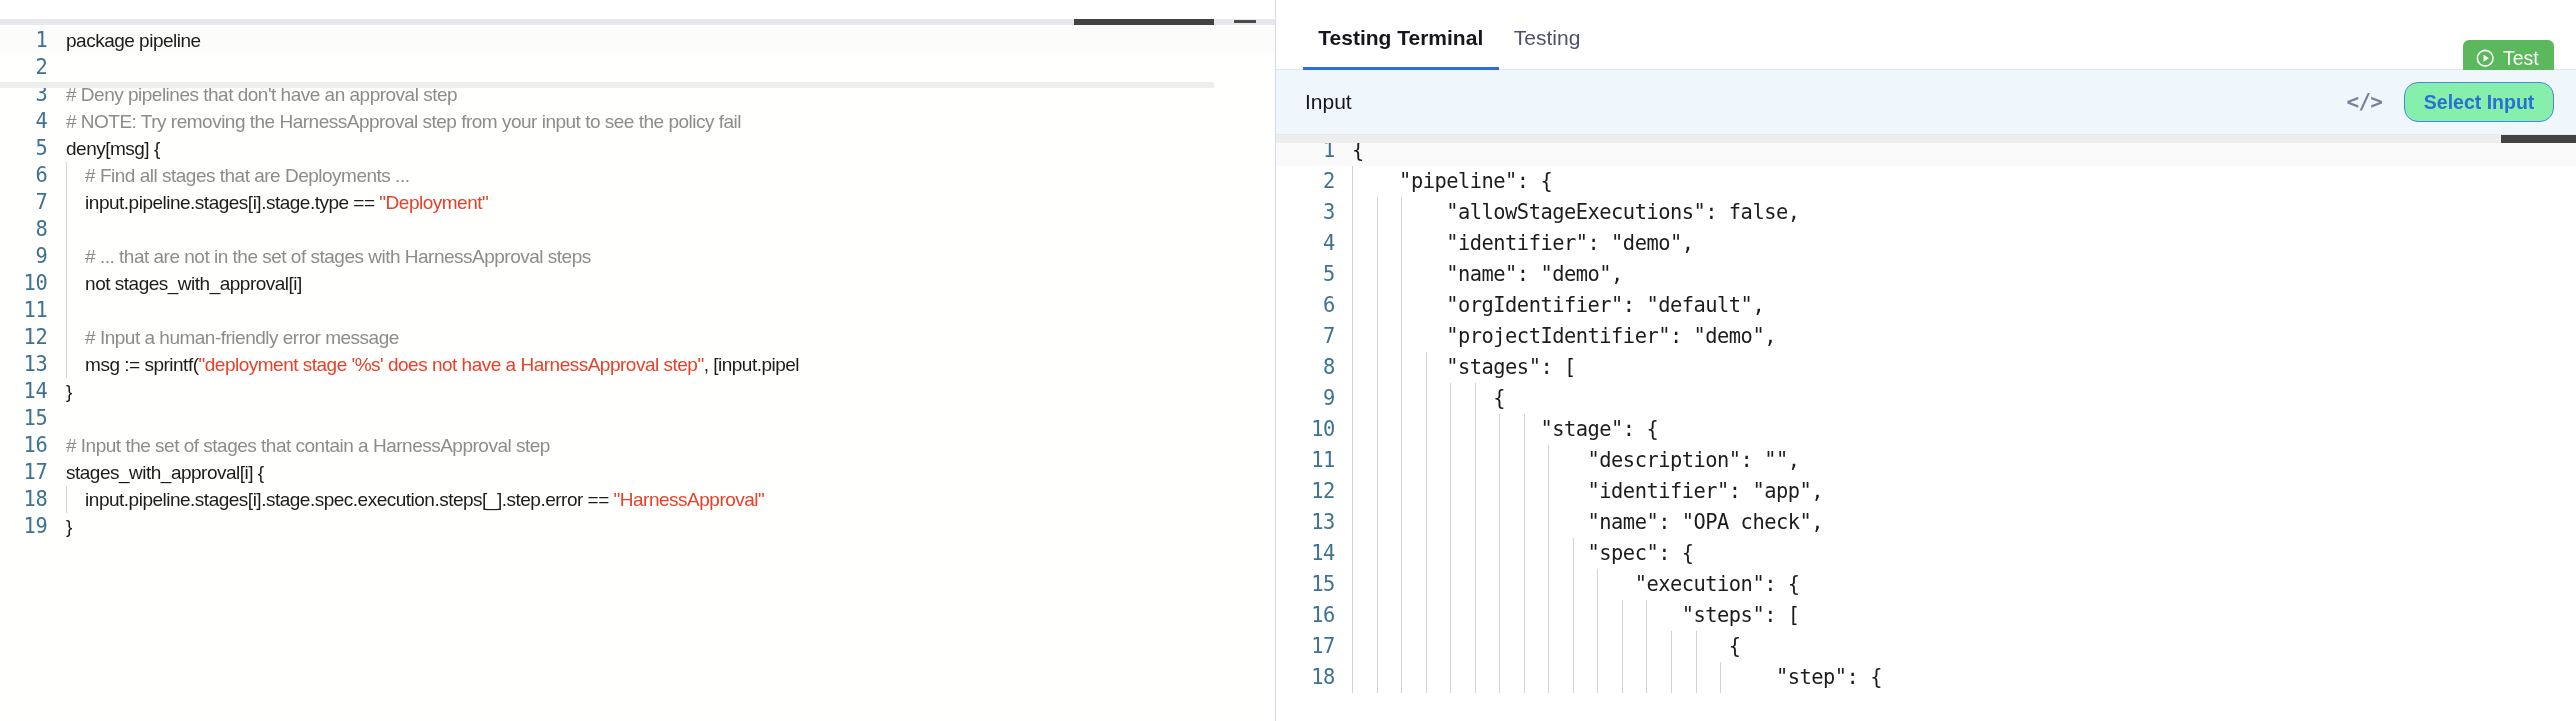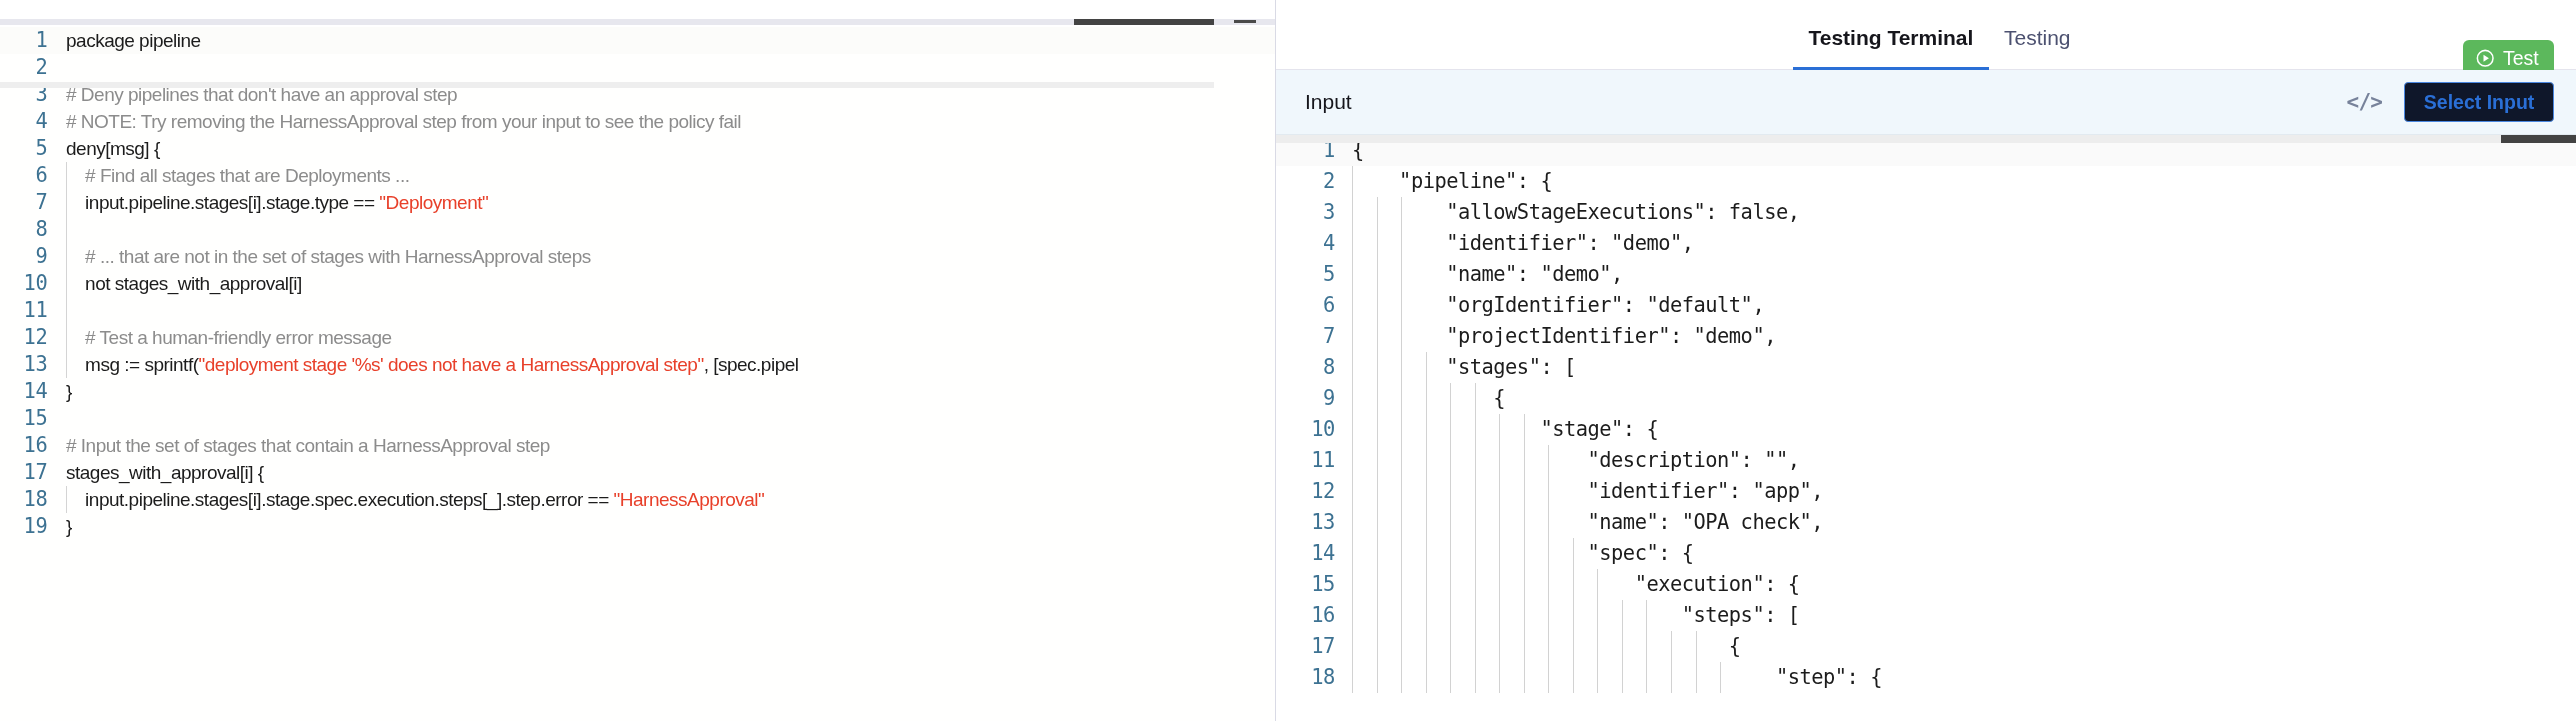--- a/index.html
+++ b/index.html
@@ -116,21 +116,20 @@
     background: #ffffff;
     border-left: 1.7px solid #d9dae5;
   }
   .tabbar {
     position: relative;
     height: 70px;
     border-bottom: 1.7px solid #e4e4ed;
     display: flex;
     align-items: center;
     padding-left: 27px;
-    justify-content: center;
   }
   .tab {
     font-size: 21px;
     color: #4c5170;
     padding: 0 15.3px;
     height: 70px;
     line-height: 75px;
     position: relative;
     cursor: pointer;
   }
@@ -188,22 +187,22 @@
   .code-icon {
     font-family: "DejaVu Sans Mono", monospace;
     font-size: 21px;
     color: #77829a;
     font-weight: bold;
     cursor: pointer;
     letter-spacing: -0.8px;
   }
   .select-input-btn {
     border: 1.7px solid #4a87e0;
-    border-radius: 4px;
-    background: #0f172a;
+    border-radius: 14px;
+    background: #86efac;
     color: #2a6fd6;
     font-size: 19.5px;
     font-weight: bold;
     font-family: "Liberation Sans", sans-serif;
     padding: 7.6px 18.7px;
     cursor: pointer;
   }
 
   .json-area {
     position: relative;
@@ -283,22 +282,22 @@
         <div class="code-row"><div class="gutter">2</div><div class="code-text"><span></span></div></div>
         <div class="code-row"><div class="gutter">3</div><div class="code-text"><span class="tok-comment"># Deny pipelines that don't have an approval step</span></div></div>
         <div class="code-row"><div class="gutter">4</div><div class="code-text"><span class="tok-comment"># NOTE: Try removing the HarnessApproval step from your input to see the policy fail</span></div></div>
         <div class="code-row"><div class="gutter">5</div><div class="code-text"><span>deny[msg] {</span></div></div>
         <div class="code-row"><div class="gutter">6</div><div class="code-text indented"><span class="tok-comment">    # Find all stages that are Deployments ...</span></div></div>
         <div class="code-row"><div class="gutter">7</div><div class="code-text indented"><span>    input.pipeline.stages[i].stage.type == </span><span class="tok-string">"Deployment"</span></div></div>
         <div class="code-row"><div class="gutter">8</div><div class="code-text indented"><span></span></div></div>
         <div class="code-row"><div class="gutter">9</div><div class="code-text indented"><span class="tok-comment">    # ... that are not in the set of stages with HarnessApproval steps</span></div></div>
         <div class="code-row"><div class="gutter">10</div><div class="code-text indented"><span>    not stages_with_approval[i]</span></div></div>
         <div class="code-row"><div class="gutter">11</div><div class="code-text indented"><span></span></div></div>
-        <div class="code-row"><div class="gutter">12</div><div class="code-text indented"><span class="tok-comment">    # Test a human-friendly error message</span></div></div>
-        <div class="code-row"><div class="gutter">13</div><div class="code-text indented"><span>    msg := sprintf(</span><span class="tok-string">"deployment stage '%s' does not have a HarnessApproval step"</span><span>, [spec.pipel</span></div></div>
+        <div class="code-row"><div class="gutter">12</div><div class="code-text indented"><span class="tok-comment">    # Input a human-friendly error message</span></div></div>
+        <div class="code-row"><div class="gutter">13</div><div class="code-text indented"><span>    msg := sprintf(</span><span class="tok-string">"deployment stage '%s' does not have a HarnessApproval step"</span><span>, [input.pipel</span></div></div>
         <div class="code-row"><div class="gutter">14</div><div class="code-text"><span>}</span></div></div>
         <div class="code-row"><div class="gutter">15</div><div class="code-text"><span></span></div></div>
         <div class="code-row"><div class="gutter">16</div><div class="code-text"><span class="tok-comment"># Input the set of stages that contain a HarnessApproval step</span></div></div>
         <div class="code-row"><div class="gutter">17</div><div class="code-text"><span>stages_with_approval[i] {</span></div></div>
         <div class="code-row"><div class="gutter">18</div><div class="code-text indented"><span>    input.pipeline.stages[i].stage.spec.execution.steps[_].step.error == </span><span class="tok-string">"HarnessApproval"</span></div></div>
         <div class="code-row"><div class="gutter">19</div><div class="code-text"><span>}</span></div></div>
       </div>
   </div>
 
   <div class="right-pane">

